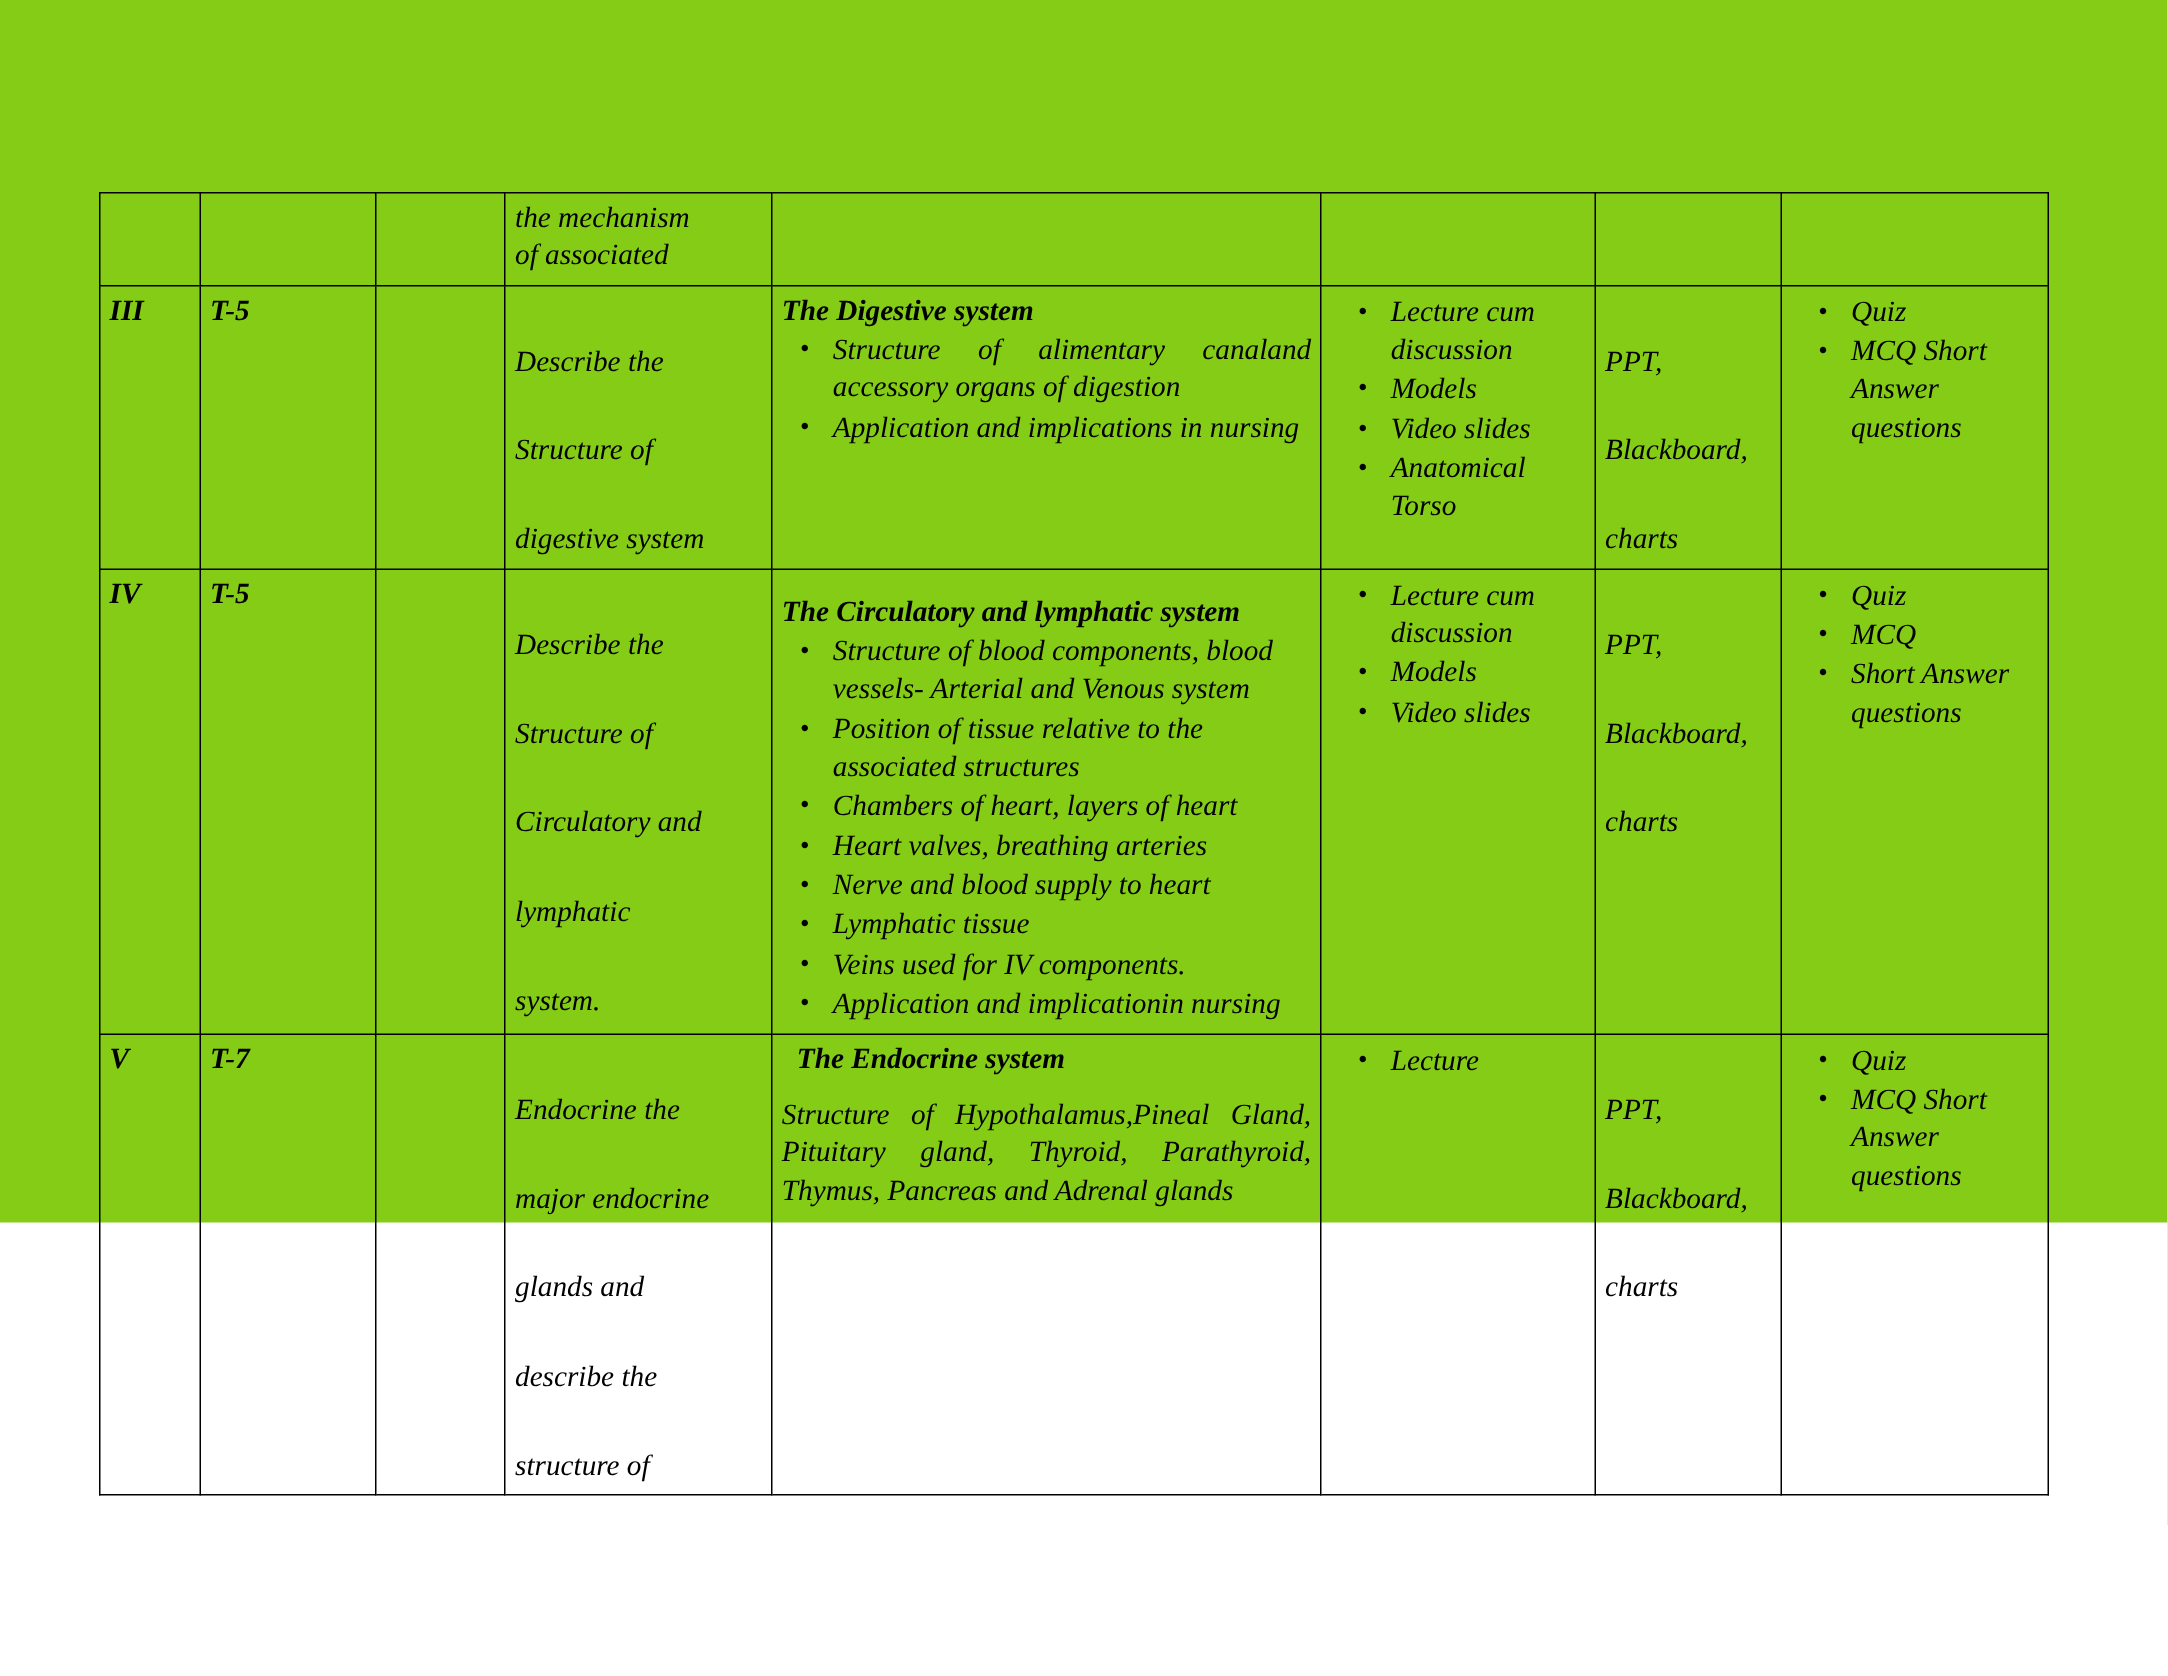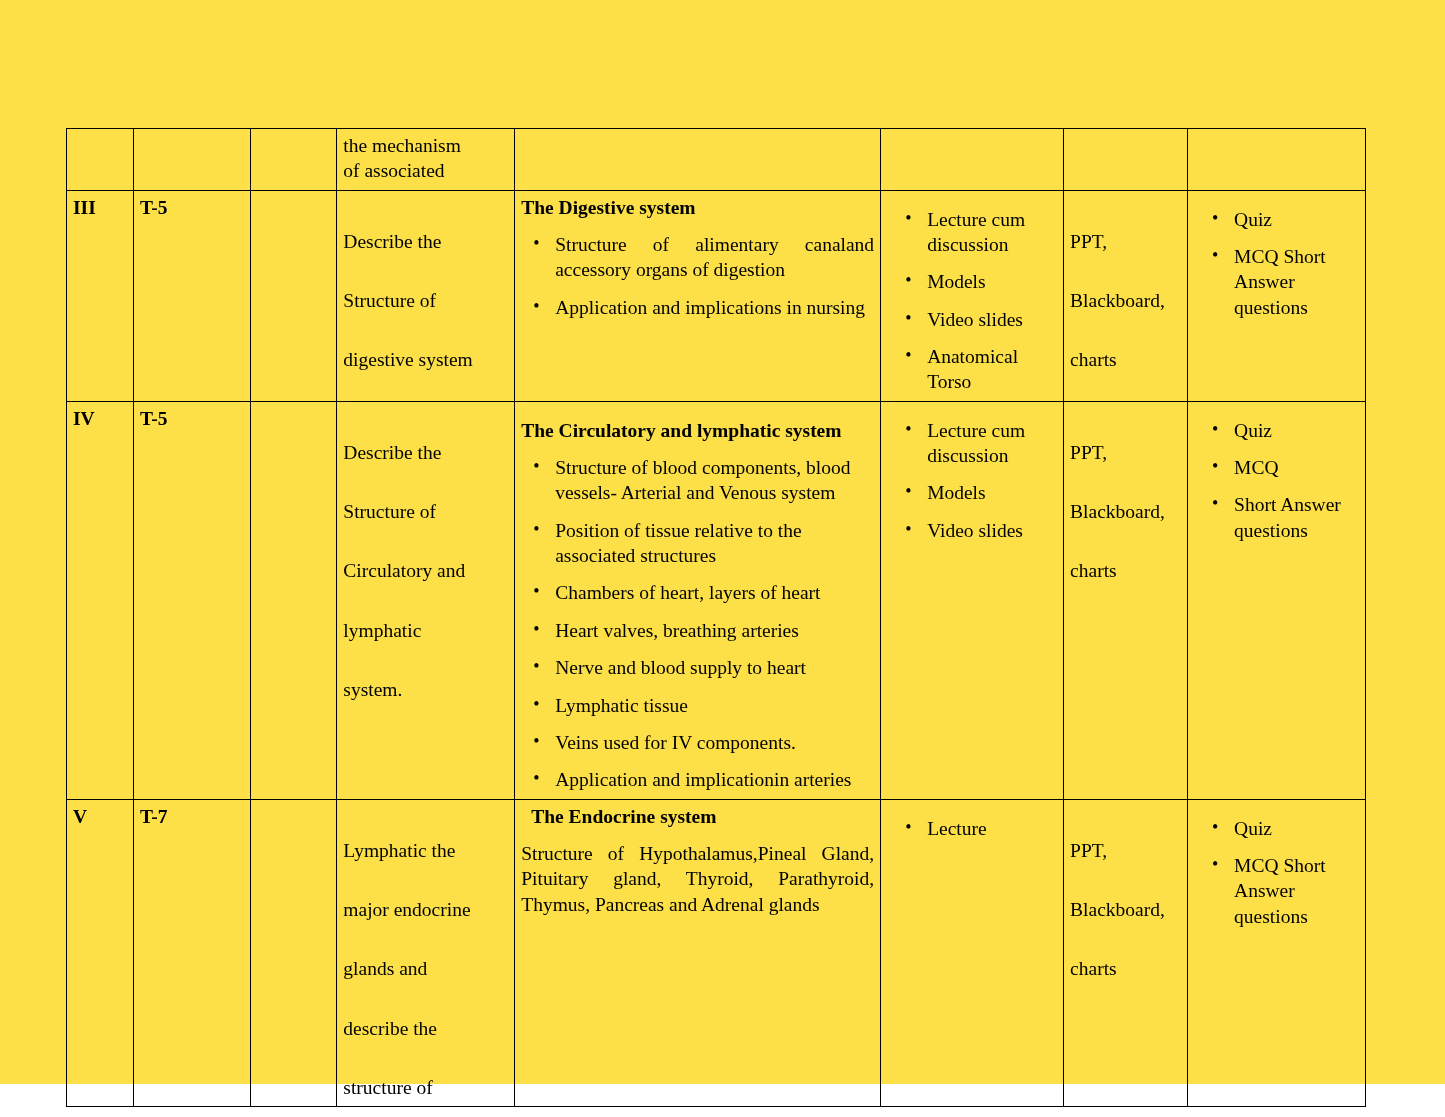--- a/index.html
+++ b/index.html
@@ -11,22 +11,23 @@
     width: 1445px;
     height: 1117px;
     font-family: "Liberation Serif", serif;
     color: #000000;
     position: relative;
   }
   .page {
     position: absolute;
     left: 0; top: 0;
     width: 1445px;
-    height: 1084px;
-    background: #fde047;
+    height: 815px;
+    background: #84cc16;
+    font-style: italic;
   }
   table.syllabus {
     position: absolute;
     left: 66px;
     top: 128px;
     width: 1300px;
     border-collapse: collapse;
     table-layout: fixed;
   }
   table.syllabus td {
@@ -49,21 +50,21 @@
   .b { font-weight: bold; }
 
   ul.bul {
     margin: 0;
     padding: 0 0 0 26px;
     list-style: none;
   }
   ul.bul > li {
     position: relative;
     padding-left: 0;
-    margin: 12px 0 0 0;
+    margin: 1px 0 0 0;
     line-height: 1.30;
   }
   ul.bul > li::before {
     content: "\2022";
     position: absolute;
     left: -20px;
     top: 0;
     font-size: 18px;
   }
 
@@ -168,21 +169,21 @@
         <td>
           <span class="cellhead just">The Circulatory and lymphatic system</span>
           <ul class="bul content-ind">
             <li>Structure of blood components, blood vessels- Arterial and Venous system</li>
             <li>Position of tissue relative to the associated structures</li>
             <li>Chambers of heart, layers of heart</li>
             <li>Heart valves, breathing arteries</li>
             <li>Nerve and blood supply to heart</li>
             <li>Lymphatic tissue</li>
             <li>Veins used for IV components.</li>
-            <li>Application and implicationin arteries</li>
+            <li>Application and implicationin nursing</li>
           </ul>
         </td>
         <td>
           <ul class="bul mid">
             <li>Lecture cum discussion</li>
             <li>Models</li>
             <li>Video slides</li>
           </ul>
         </td>
         <td class="plain-lines">
@@ -197,21 +198,21 @@
             <li>Short Answer questions</li>
           </ul>
         </td>
       </tr>
 
       <tr>
         <td class="b">V</td>
         <td class="b">T-7</td>
         <td></td>
         <td class="plain-lines">
-          <div>Lymphatic the</div>
+          <div>Endocrine the</div>
           <div>major endocrine</div>
           <div>glands and</div>
           <div>describe the</div>
           <div>structure of</div>
         </td>
         <td>
           <span class="cellhead" style="padding-left:10px">The Endocrine  system</span>
           <div class="just">Structure of Hypothalamus,Pineal Gland, Pituitary gland, Thyroid, Parathyroid, Thymus, Pancreas and Adrenal glands</div>
         </td>
         <td>

